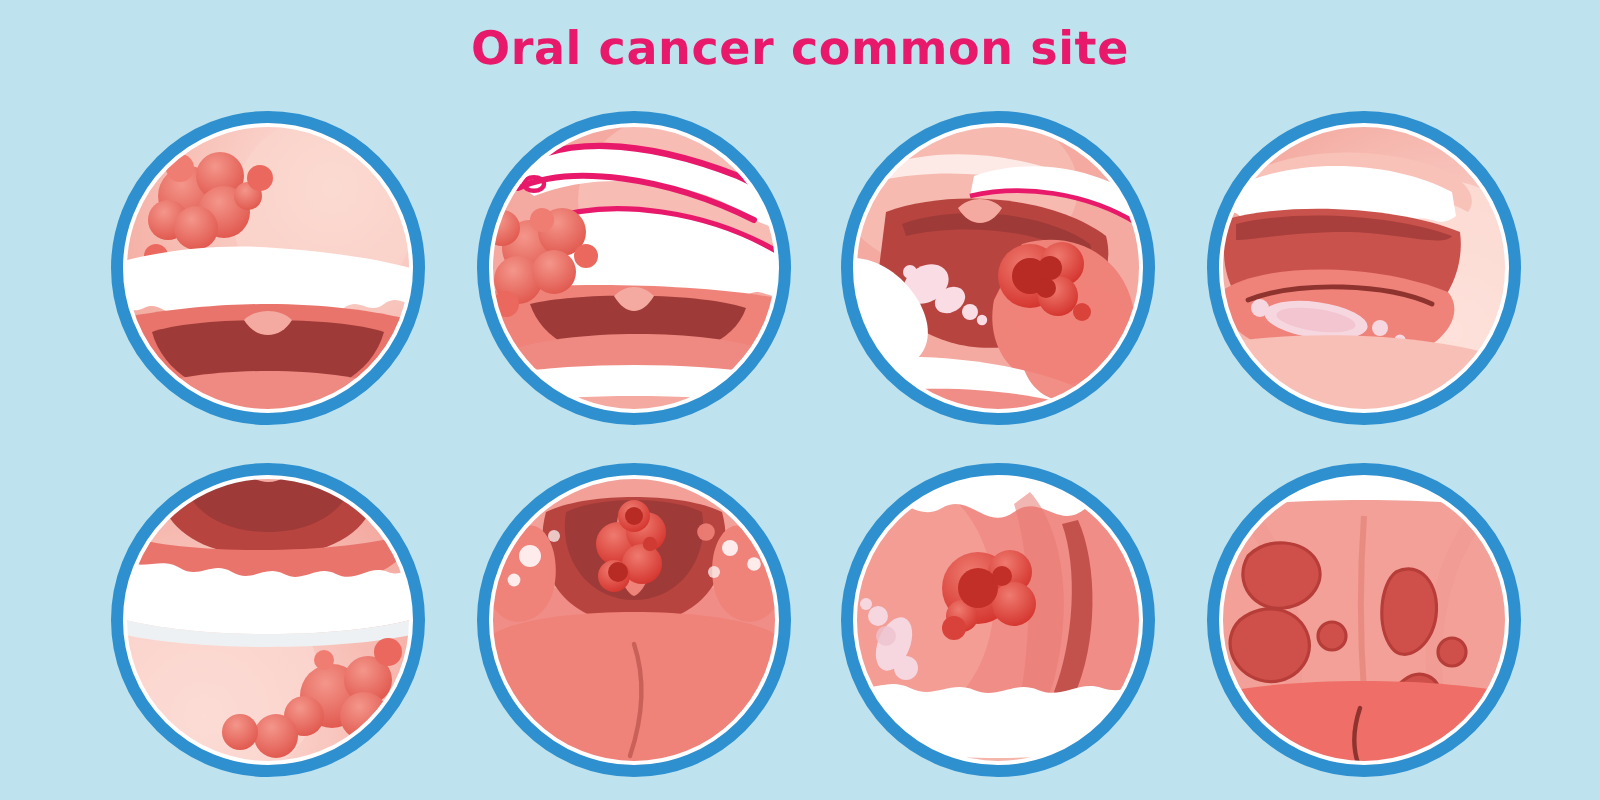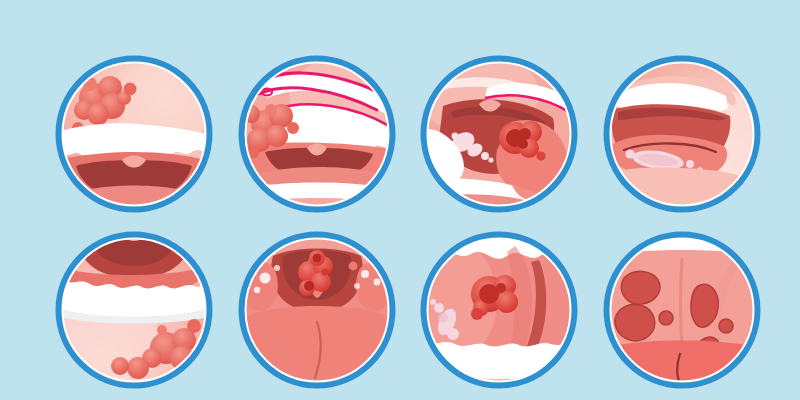--- a/index.html
+++ b/index.html
@@ -21,20 +21,21 @@
   }
 
   .panel{position:absolute;width:160px;height:160px;}
   .panel svg{display:block;width:160px;height:160px;}
 </style>
 </head>
 <body style="background: rgb(190, 227, 239);">
 
 <div id="stage">
 
+  <div id="title" style="color: rgb(232, 25, 106);">Oral cancer common site</div>
 
   <div class="panel" style="left:54px;top:54px;">
     <svg viewBox="0 0 160 160">
       <defs>
         <clipPath id="c1">
             <circle cx="80" cy="80" r="72"></circle>
           </clipPath>
         <radialGradient id="g1a" cx="70%" cy="25%" r="80%">
           <stop offset="0%" stop-color="#fde3dc"></stop>
             <stop offset="100%" stop-color="#f3a79c"></stop>

